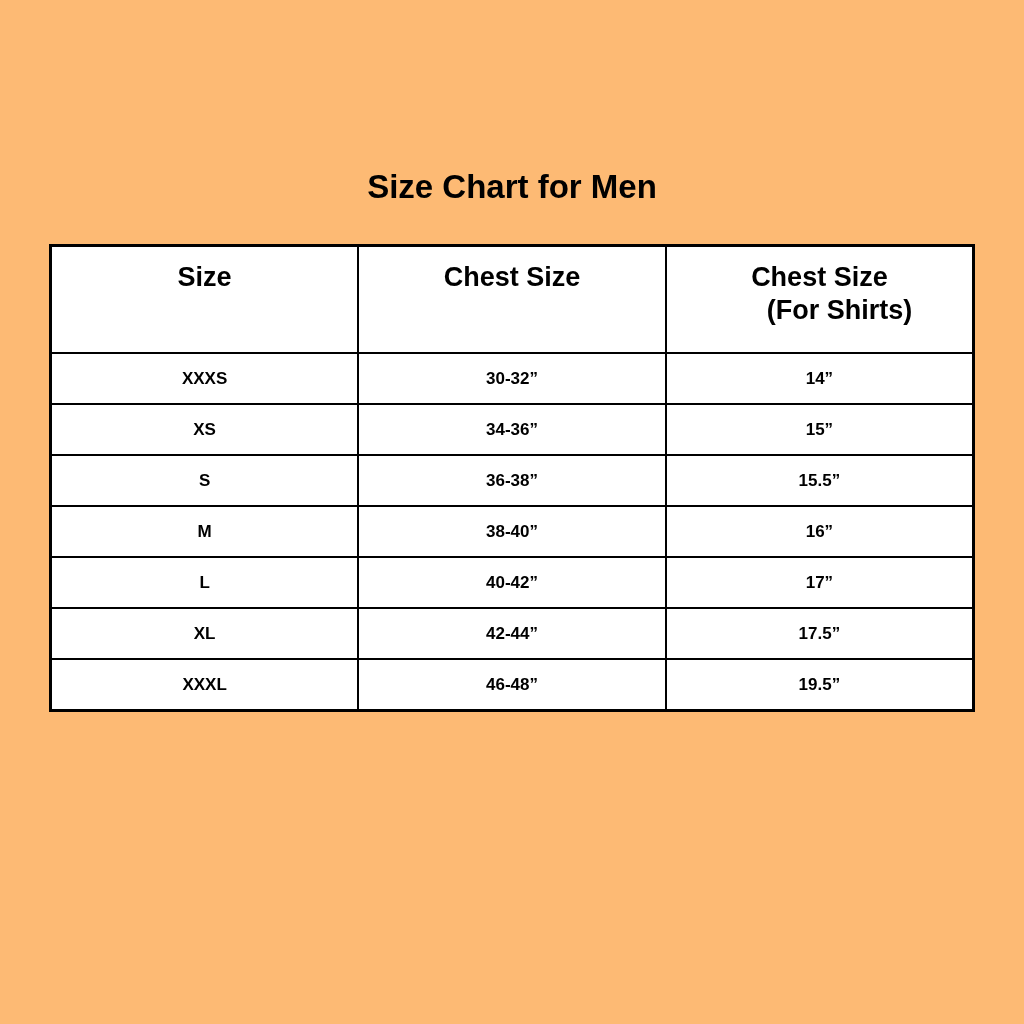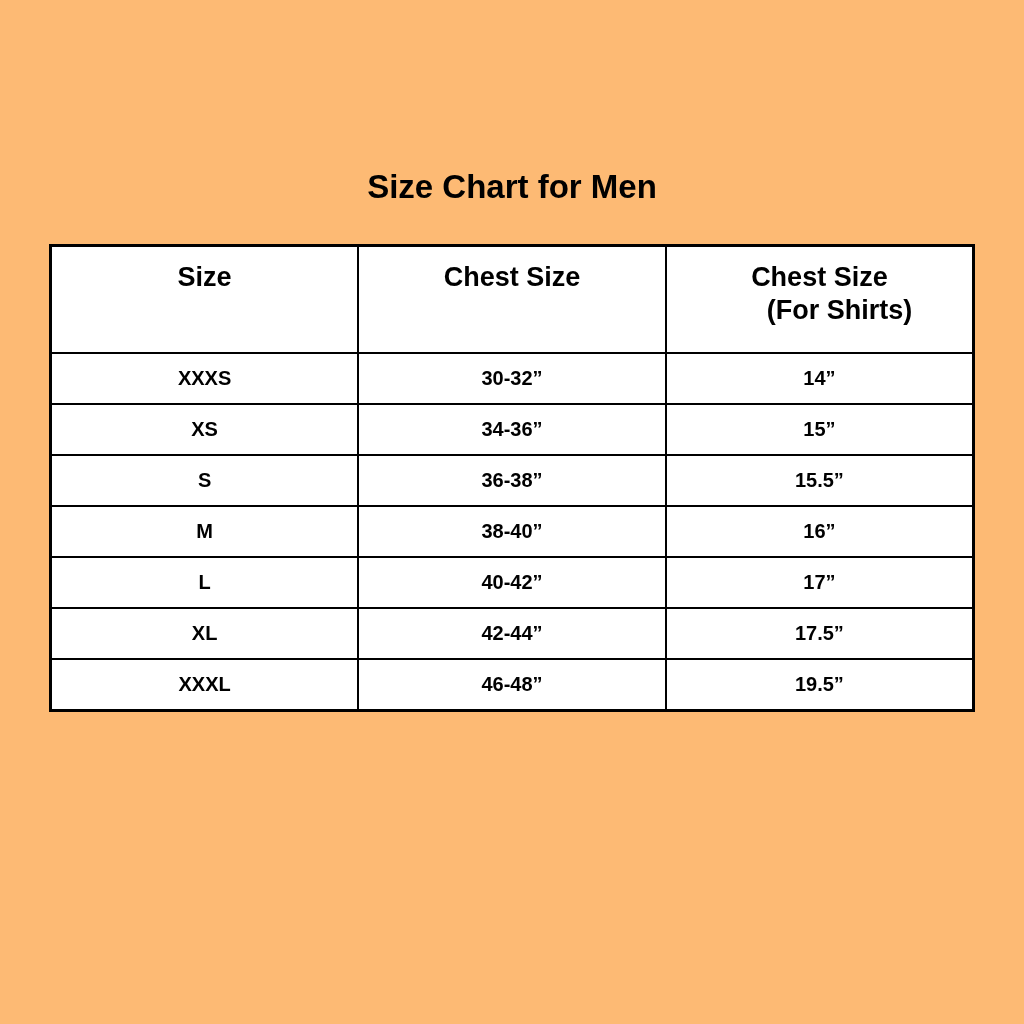--- a/index.html
+++ b/index.html
@@ -41,21 +41,21 @@
   table.size-table th {
     height: 90px;
     vertical-align: top;
     padding-top: 14px;
     font-size: 27px;
     font-weight: bold;
     line-height: 33px;
   }
   table.size-table td {
     height: 49px;
-    font-size: 20px;
+    font-size: 17px;
     font-weight: bold;
     text-align: center;
     vertical-align: middle;
     padding: 0;
   }
   .header-sub {
     display: block;
     padding-left: 40px;
   }
 </style>

